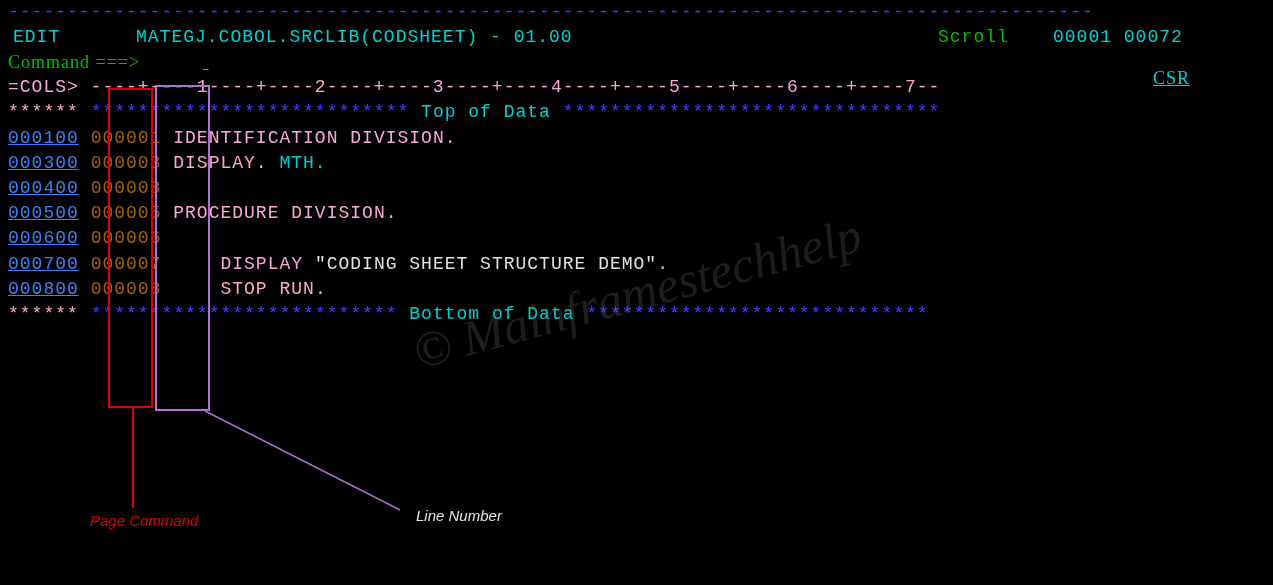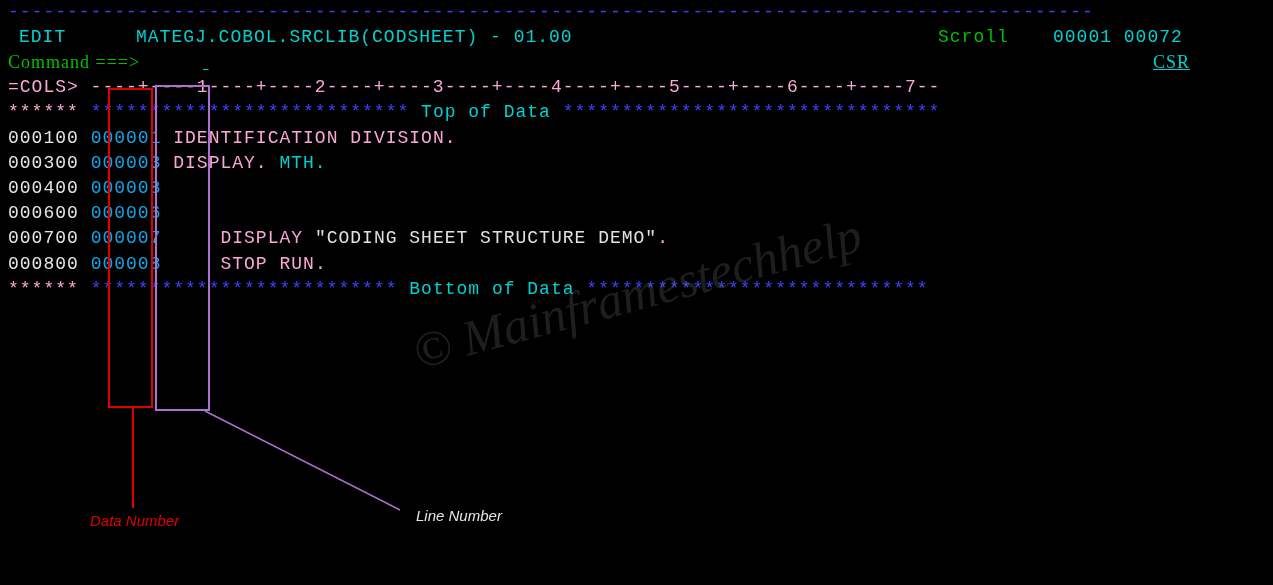--- a/index.html
+++ b/index.html
@@ -39,22 +39,22 @@
   .white { color: #e0e0e0; }
   .underline { text-decoration: underline; }
 
   .header-line1 { position: relative; height: 25px; }
   .header-line2 { position: relative; height: 25px; font-family: Liberation Serif, serif; }
 
   .abs { position: absolute; }
 
   .cols-line { white-space: pre; }
 
-  .seq { color: #e5e5e5; }
-  .linenum { color: #0ea5e9; }
+  .seq { color: #3b82f6; text-decoration: underline; }
+  .linenum { color: #a16207; }
   .code-line { white-space: pre; }
 
   
   .box-red {
     position: absolute;
     border: 2px solid #e00000;
     pointer-events: none;
     z-index: 4;
   }
   .box-purple {
@@ -82,52 +82,53 @@
 </head>
 <body>
 
 <div class="watermark">© Mainframestechhelp</div>
 
 <div class="pad">
 
 <div class="dashes-top">--------------------------------------------------------------------------------------------</div>
 
 <div class="header-line1">
-  <span class="abs cyan" style="left:11px;">EDIT</span>
+  <span class="abs cyan" style="left:5px;">EDIT</span>
   <span class="abs cyan" style="left:128px;">MATEGJ.COBOL.SRCLIB(CODSHEET) - 01.00</span>
   <span class="abs green" style="left:930px;">Scroll</span>
   <span class="abs cyan" style="left:1045px;">00001 00072</span>
 </div>
 
 <div class="header-line2">
   <span class="abs green" style="left:0;">Command ===&gt;</span>
   <span class="abs cyan underline" style="left:195px; width:770px; display:inline-block;">&nbsp;</span>
-  <span class="abs cyan underline" style="left:1145px;">CSR</span>
+  <span class="abs cyan underline" style="left:1145px;margin-top:16px;">CSR</span>
 </div>
 
 <div class="cols-line"><span class="red">=COLS&gt; ----+----1----+----2----+----3----+----4----+----5----+----6----+----7--</span></div>
 
 <div class="code-line"><span class="red">******</span> <span class="blue">***************************</span> <span class="cyan">Top of Data</span> <span class="blue">********************************</span></div>
 
 <div id="codelines">
       <div class="code-line"><span class="seq">000100</span> <span class="linenum">000001</span> <span class="red">IDENTIFICATION DIVISION.</span></div>
       <div class="code-line"><span class="seq">000300</span> <span class="linenum">000003</span> <span class="red">DISPLAY. </span><span class="cyan">MTH.</span></div>
       <div class="code-line"><span class="seq">000400</span> <span class="linenum">000008</span> </div>
+      <div class="code-line"><span class="seq">000500</span> <span class="linenum">000005</span> <span class="red">PROCEDURE DIVISION.</span></div>
       <div class="code-line"><span class="seq">000600</span> <span class="linenum">000006</span> </div>
       <div class="code-line"><span class="seq">000700</span> <span class="linenum">000007</span> <span class="">    </span><span class="red">DISPLAY </span><span class="white">"CODING SHEET STRUCTURE DEMO"</span><span class="red">.</span></div>
       <div class="code-line"><span class="seq">000800</span> <span class="linenum">000008</span> <span class="">    </span><span class="red">STOP RUN.</span></div>
     </div>
 
 <div class="code-line"><span class="red">******</span> <span class="blue">**************************</span> <span class="cyan">Bottom of Data</span> <span class="blue">*****************************</span></div>
 
 </div>
 
 <div class="box-red" style="left:108px; top:88px; width:45px; height:320px;"></div>
 <div class="box-purple" style="left:155px; top:85px; width:55px; height:326px;"></div>
 
 <div class="vline-red" style="left:132px; top:408px; height:100px;"></div>
 
 <svg style="position:absolute; left:0; top:0; width:1273px; height:585px; pointer-events:none; z-index:3;">
   <line x1="205" y1="411" x2="400" y2="510" stroke="#b070d0" stroke-width="1.5"></line>
 </svg>
 
-<div class="anno-label" style="left:90px; top:510px; color:#e00000;">Data Number</div>
+<div class="anno-label" style="left:90px; top:510px; color:#e00000;">Page Command</div>
 <div class="anno-label" style="left:400px; top:505px; color:#e5e5e5;margin-left:16px;">Line Number</div>
 
 </body></html>

